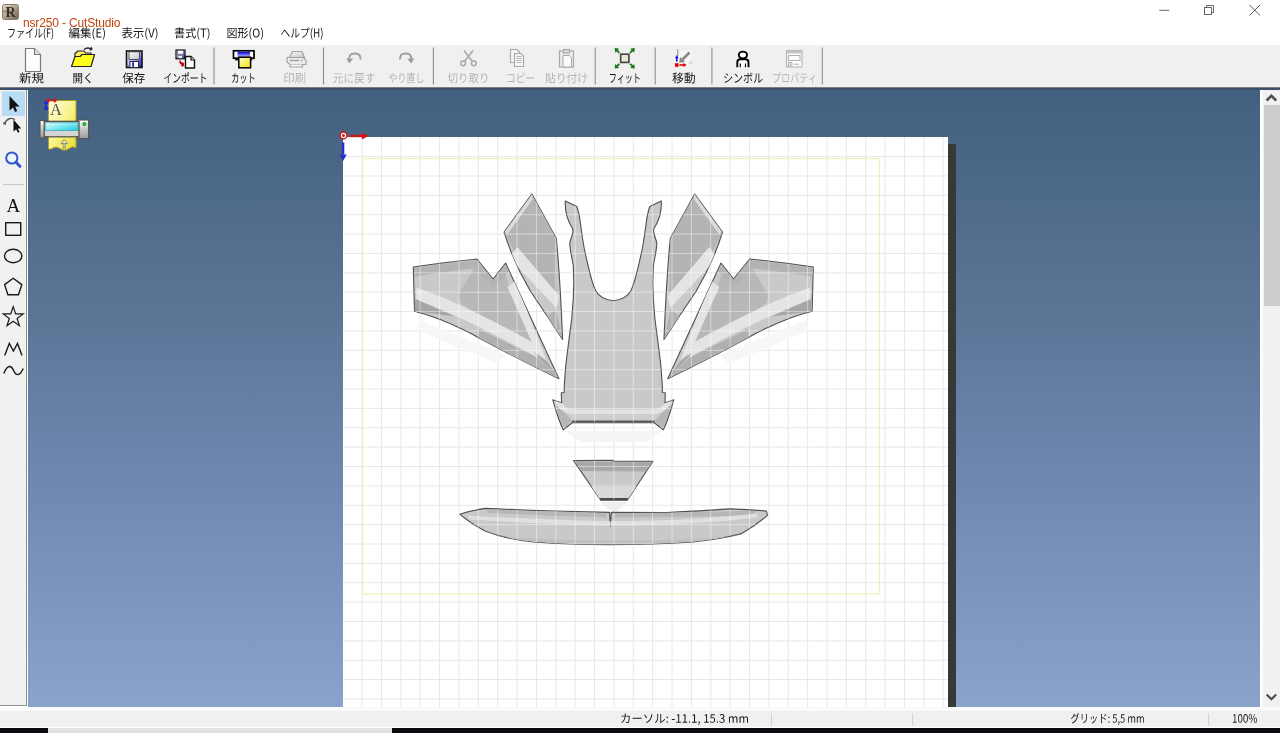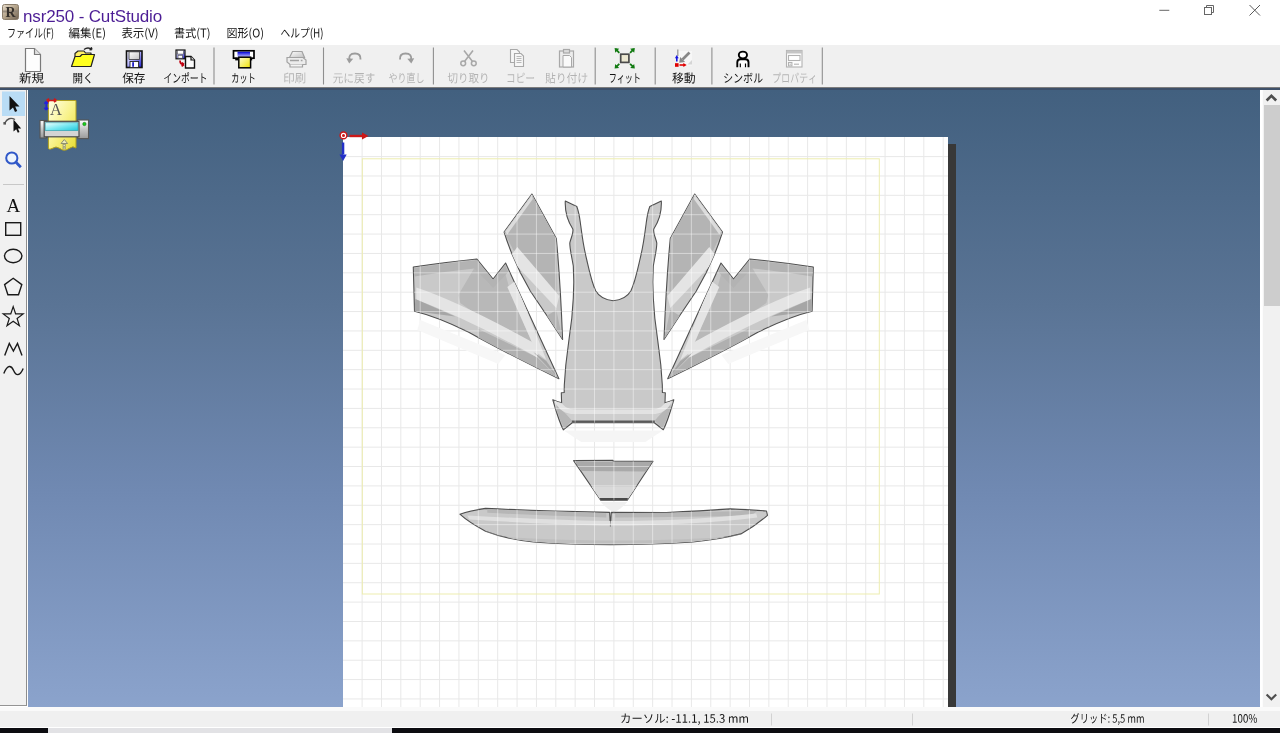--- a/index.html
+++ b/index.html
@@ -27,21 +27,21 @@
         <linearGradient id="rg" x1="0" y1="0" x2="1" y2="1">
 <stop offset="0" stop-color="#e8ddcc"></stop>
           <stop offset="0.5" stop-color="#b3a288"></stop>
           <stop offset="1" stop-color="#6e6152"></stop>
         </linearGradient>
       </defs>
 <rect x="0.5" y="0.5" width="16" height="15" rx="2" fill="url(#rg)" stroke="#8a7d6a"></rect>
 <rect x="1" y="6.5" width="15" height="2" fill="#8d8276" opacity="0.8"></rect>
 <text x="8.5" y="13" text-anchor="middle" font-family="Liberation Serif" font-weight="bold" font-size="14" fill="#35302b">R</text>
 </svg>
-<span class="abs" style="left:23px;top:7px;font-size:17px;color:#4c1d95;letter-spacing:-0.15px">nsr250 - CutStudio</span>
+<span class="abs" style="left:23px;top:16px;font-size:12px;color:#c2410c;letter-spacing:-0.15px">nsr250 - CutStudio</span>
 <svg class="abs" style="left:1150px;top:0" width="130" height="22" viewBox="0 0 130 22">
 <path d="M9.3 10.3 H19.3" stroke="#666" stroke-width="1"></path>
 <rect x="54.5" y="7.5" width="7" height="7" fill="none" stroke="#666" stroke-width="1"></rect>
 <path d="M56.5 7.5 V5.5 H63.5 V12.5 H61.5" fill="none" stroke="#666" stroke-width="1"></path>
 <path d="M99.5 5 L110 15.5 M110 5 L99.5 15.5" stroke="#5a5a5a" stroke-width="1"></path>
 </svg>
 </div>
 <svg class="abs" style="left:0;top:22px" width="400" height="22" viewBox="0 0 400 22">
     <g transform="translate(7.0,15.4) scale(0.7492,1)">
       <path d="M10.3 -8.0 9.6 -8.4C9.4 -8.4 9.1 -8.4 9.0 -8.4C8.4 -8.4 3.6 -8.4 2.9 -8.4C2.5 -8.4 2.1 -8.4 1.7 -8.5V-7.4C2.1 -7.4 2.5 -7.4 2.9 -7.4C3.6 -7.4 8.4 -7.4 9.1 -7.4C8.9 -6.3 8.4 -4.6 7.5 -3.5C6.5 -2.2 5.1 -1.2 2.8 -0.6L3.6 0.3C5.8 -0.4 7.3 -1.5 8.4 -3.0C9.3 -4.2 9.9 -6.1 10.2 -7.4C10.2 -7.6 10.2 -7.8 10.3 -8.0Z M22.4 -6.1 21.8 -6.6C21.7 -6.5 21.4 -6.5 21.2 -6.5C20.6 -6.5 15.7 -6.5 15.3 -6.5C14.9 -6.5 14.5 -6.5 14.1 -6.6V-5.6C14.5 -5.6 14.9 -5.6 15.3 -5.6C15.7 -5.6 20.3 -5.6 21.0 -5.6C20.6 -5.0 19.8 -4.0 18.9 -3.5L19.7 -2.9C20.8 -3.7 21.8 -5.2 22.1 -5.7C22.2 -5.8 22.3 -6.0 22.4 -6.1ZM18.3 -4.8H17.3C17.3 -4.6 17.4 -4.3 17.4 -4.1C17.4 -2.5 17.1 -1.2 15.5 -0.1C15.3 0.1 15.0 0.2 14.7 0.3L15.6 0.9C18.1 -0.5 18.3 -2.3 18.3 -4.8Z M25.0 -4.3 25.5 -3.4C27.2 -3.9 28.8 -4.6 30.1 -5.4V-0.9C30.1 -0.5 30.0 0.1 30.0 0.4H31.2C31.1 0.1 31.1 -0.5 31.1 -0.9V-6.0C32.3 -6.8 33.4 -7.7 34.4 -8.7L33.6 -9.4C32.7 -8.4 31.5 -7.4 30.3 -6.6C28.9 -5.7 27.1 -4.9 25.0 -4.3Z M42.3 -0.3 42.9 0.3C43.0 0.2 43.1 0.1 43.3 0.0C44.7 -0.7 46.4 -1.9 47.4 -3.3L46.9 -4.1C45.9 -2.8 44.5 -1.7 43.4 -1.2C43.4 -1.6 43.4 -7.4 43.4 -8.1C43.4 -8.6 43.4 -8.9 43.4 -9.0H42.3C42.3 -8.9 42.4 -8.6 42.4 -8.1C42.4 -7.4 42.4 -1.5 42.4 -0.9C42.4 -0.7 42.3 -0.4 42.3 -0.3ZM36.8 -0.3 37.7 0.3C38.7 -0.5 39.5 -1.7 39.8 -3.0C40.2 -4.2 40.2 -6.8 40.2 -8.1C40.2 -8.5 40.2 -8.8 40.3 -9.0H39.2C39.2 -8.7 39.2 -8.4 39.2 -8.1C39.2 -6.8 39.2 -4.4 38.9 -3.3C38.5 -2.1 37.8 -1.0 36.8 -0.3Z M50.9 2.4 51.5 2.1C50.5 0.3 50.0 -1.7 50.0 -3.7C50.0 -5.8 50.5 -7.8 51.5 -9.5L50.9 -9.8C49.8 -8.0 49.1 -6.1 49.1 -3.7C49.1 -1.4 49.8 0.6 50.9 2.4Z M53.3 0.0H54.4V-3.9H57.7V-4.9H54.4V-7.9H58.3V-8.8H53.3Z M59.9 2.4C61.0 0.6 61.6 -1.4 61.6 -3.7C61.6 -6.1 61.0 -8.0 59.9 -9.8L59.2 -9.5C60.2 -7.8 60.7 -5.8 60.7 -3.7C60.7 -1.7 60.2 0.3 59.2 2.1Z" fill="#1a1a1a"></path>

